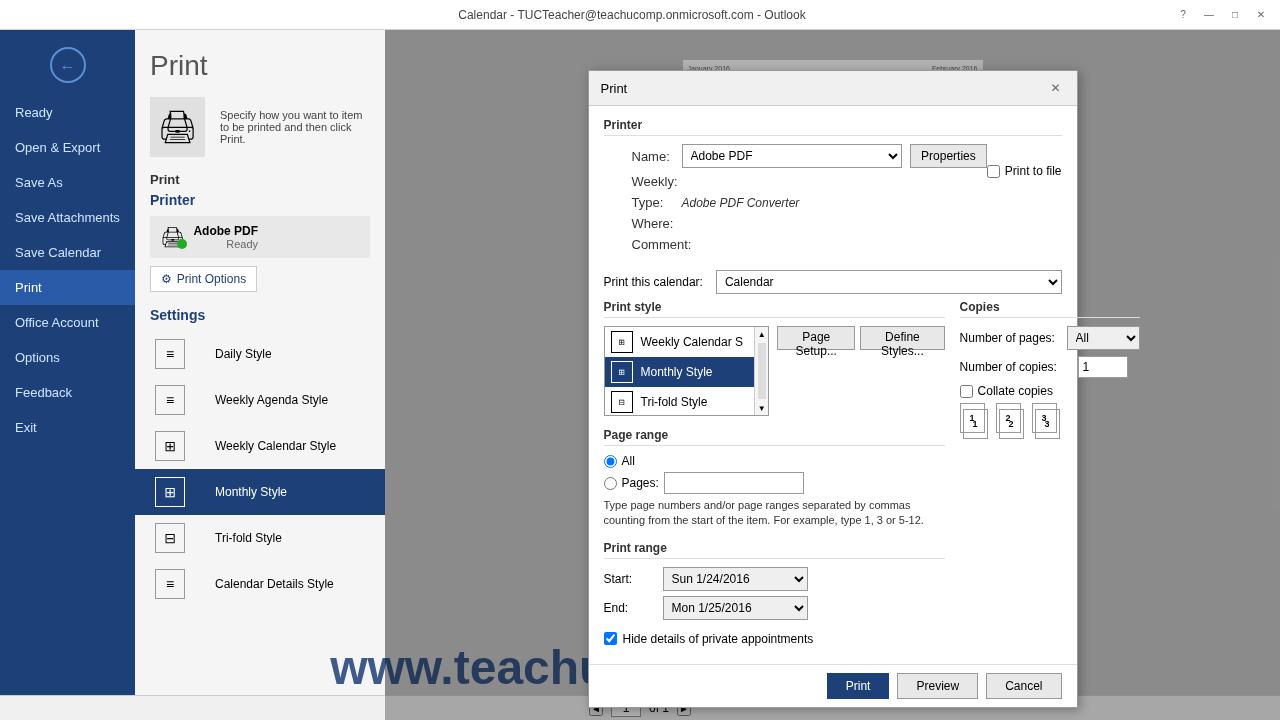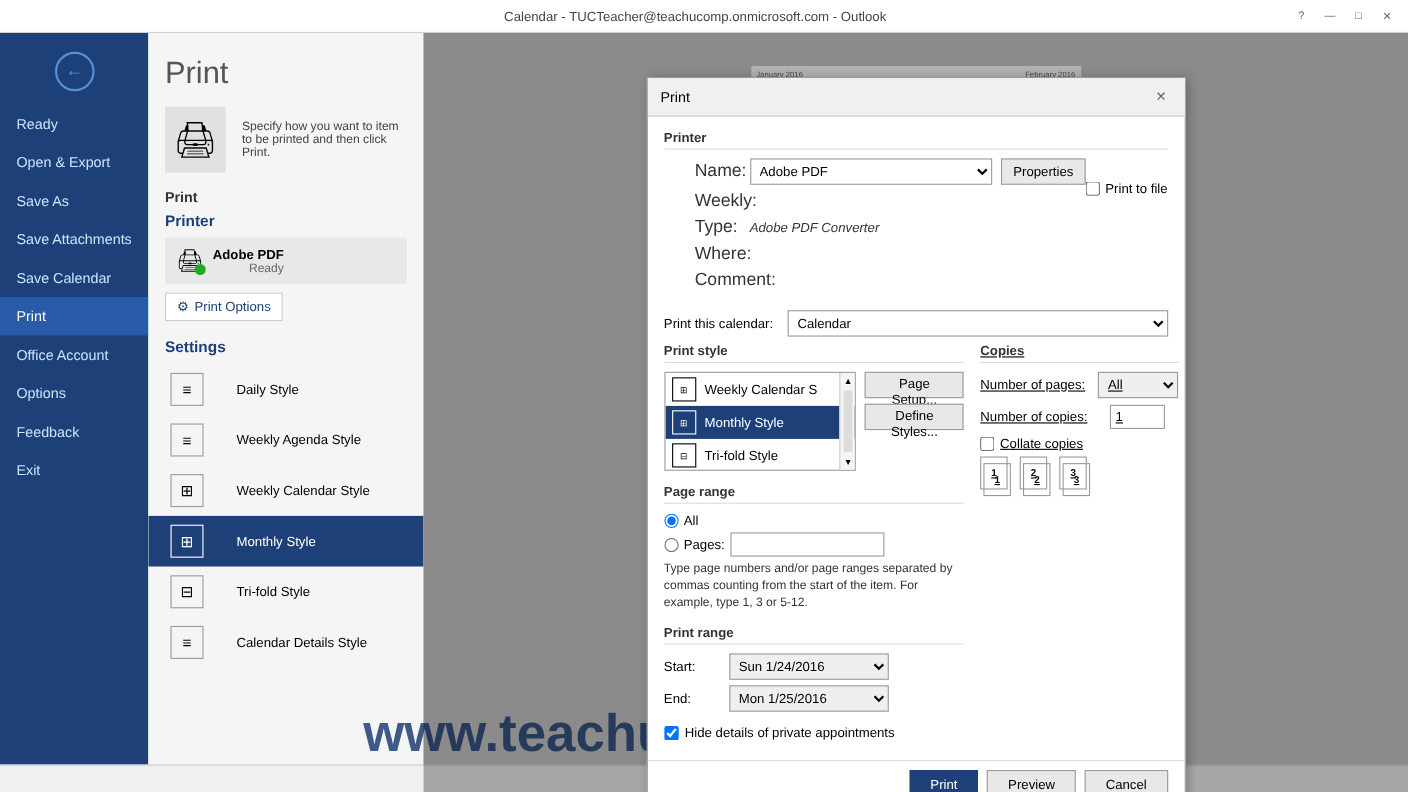--- a/index.html
+++ b/index.html
@@ -167,21 +167,21 @@
     .dialog-section { margin-bottom: 12px; }
     .dialog-section-title {
       font-size: 12px;
       font-weight: 600;
       color: #333;
       margin-bottom: 8px;
       padding-bottom: 3px;
       border-bottom: 1px solid #ddd;
     }
     .form-row { display: flex; align-items: center; margin-bottom: 6px; gap: 8px; }
-    .form-label { width: 70px; font-size: 16px; color: #333; padding-left: 28px; }
+    .form-label { width: 70px; font-size: 13px; color: #333; padding-left: 28px; }
     .form-value { font-size: 12px; color: #333; font-style: italic; }
     .form-select {
       flex: 1;
       height: 24px;
       border: 1px solid #999;
       font-size: 12px;
       padding: 0 4px;
       background: white;
     }
     .form-btn {
@@ -213,36 +213,36 @@
     .style-item.selected { background: #1e4078; color: white; }
     .style-icon {
       width: 22px; height: 22px;
       border: 1px solid currentColor;
       display: grid;
       place-items: center;
       font-size: 8px;
     }
     .scrollbar { position: absolute; right: 0; top: 0; bottom: 0; width: 14px; border-left: 1px solid #ccc; background: #f5f5f5; display: flex; flex-direction: column; align-items: center; }
     .scroll-up, .scroll-down { width: 14px; height: 14px; display: flex; align-items: center; justify-content: center; cursor: pointer; font-size: 8px; }
-    .style-btns { display: flex; flex-direction: column; gap: 5px; }
+    .style-btns { display: flex; gap: 5px; }
     .copies-input { width: 50px; height: 22px; border: 1px solid #999; font-size: 12px; padding: 0 4px; }
     .collate-row { display: flex; align-items: center; gap: 5px; margin-top: 5px; }
     .collate-icons { display: flex; gap: 3px; margin-top: 5px; }
     .collate-icon {
       width: 25px; height: 30px;
       border: 1px solid #999;
       display: flex; align-items: center; justify-content: center;
       font-size: 9px; font-weight: bold;
       position: relative;
     }
 
     
     .dialog-two-col { display: flex; gap: 15px; }
     .dialog-left { flex: 1; }
-    .dialog-right { width: 180px; text-decoration: underline; }
+    .dialog-right { width: 180px; }
 
     
     .radio-row { display: flex; align-items: center; gap: 5px; margin-bottom: 4px; }
     .radio-row input { margin: 0; }
     .range-input { width: 140px; height: 22px; border: 1px solid #999; font-size: 12px; padding: 0 4px; }
     .range-note { font-size: 11px; color: #333; line-height: 1.4; margin-top: 4px; margin-bottom: 8px; }
 
     
     .print-range-row { display: flex; align-items: center; gap: 24px; margin-bottom: 5px; }
     .print-range-label { width: 35px; font-size: 12px; }

